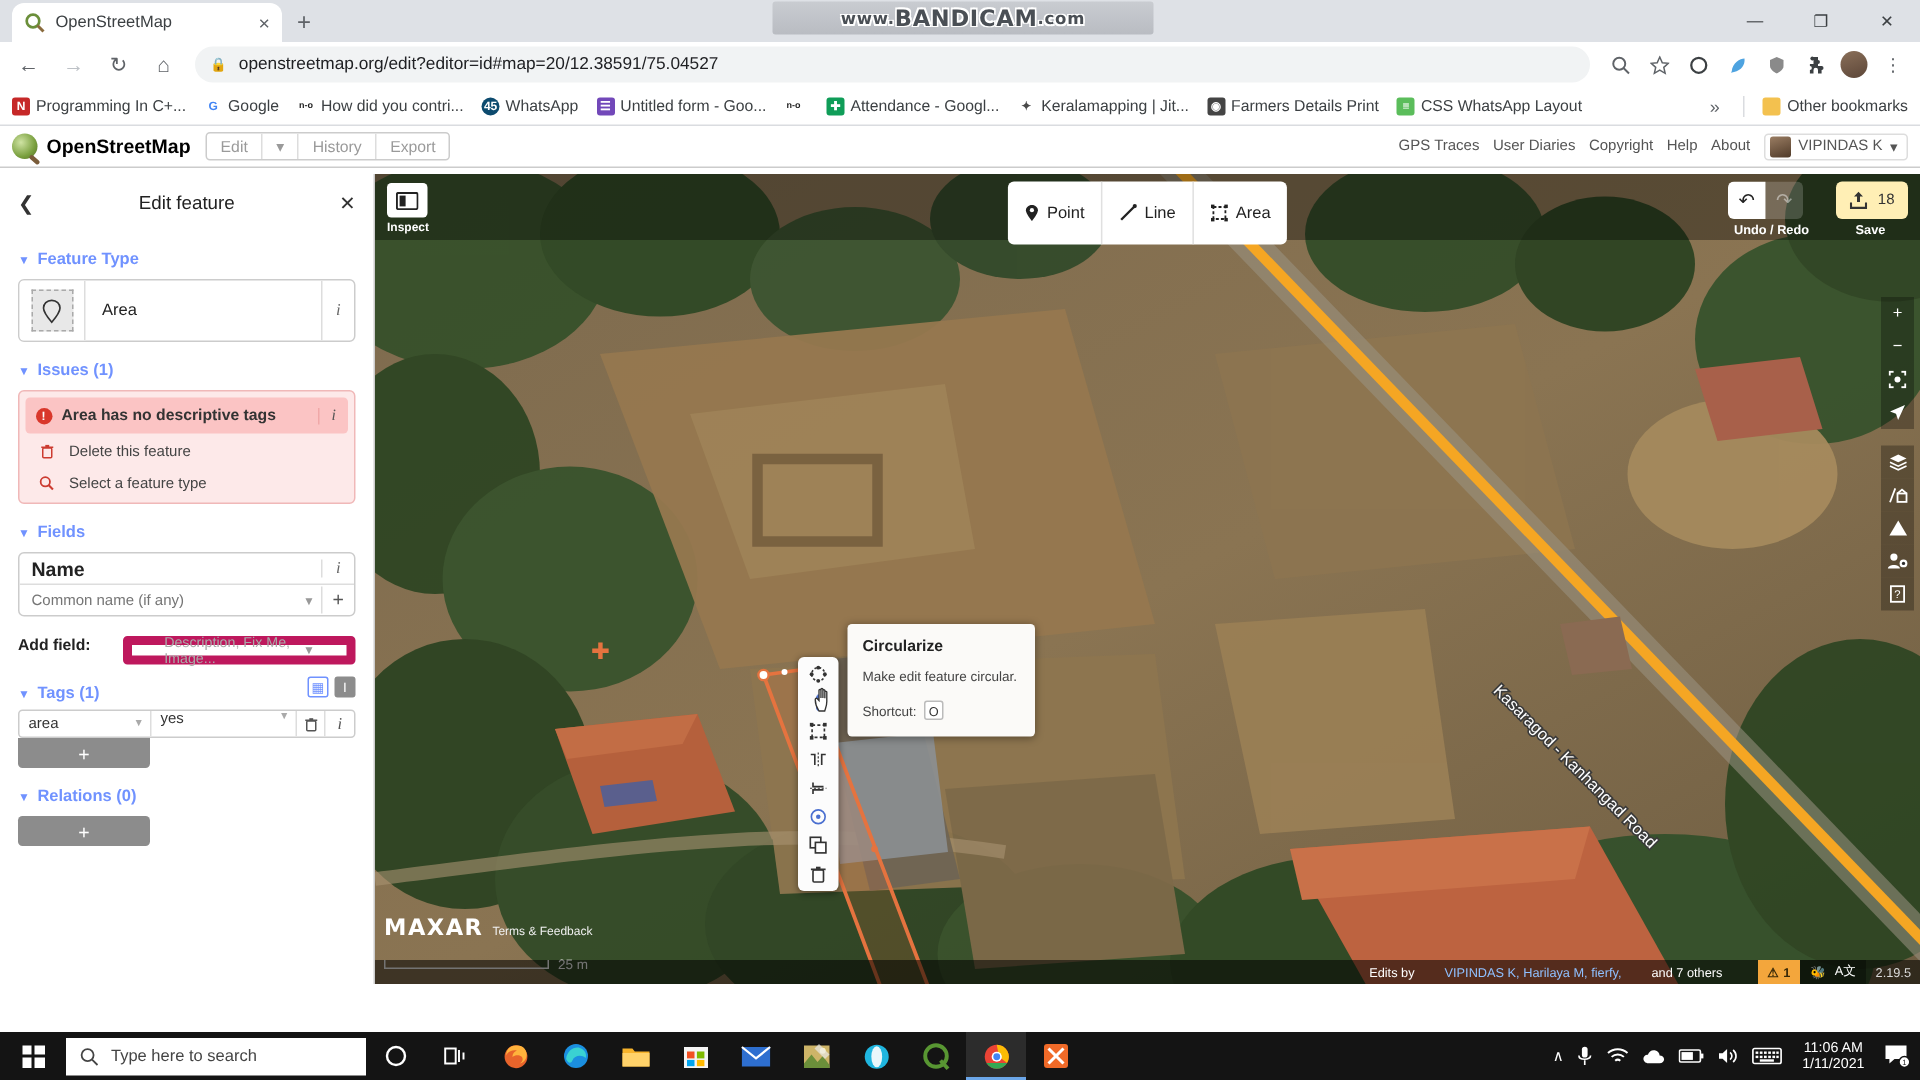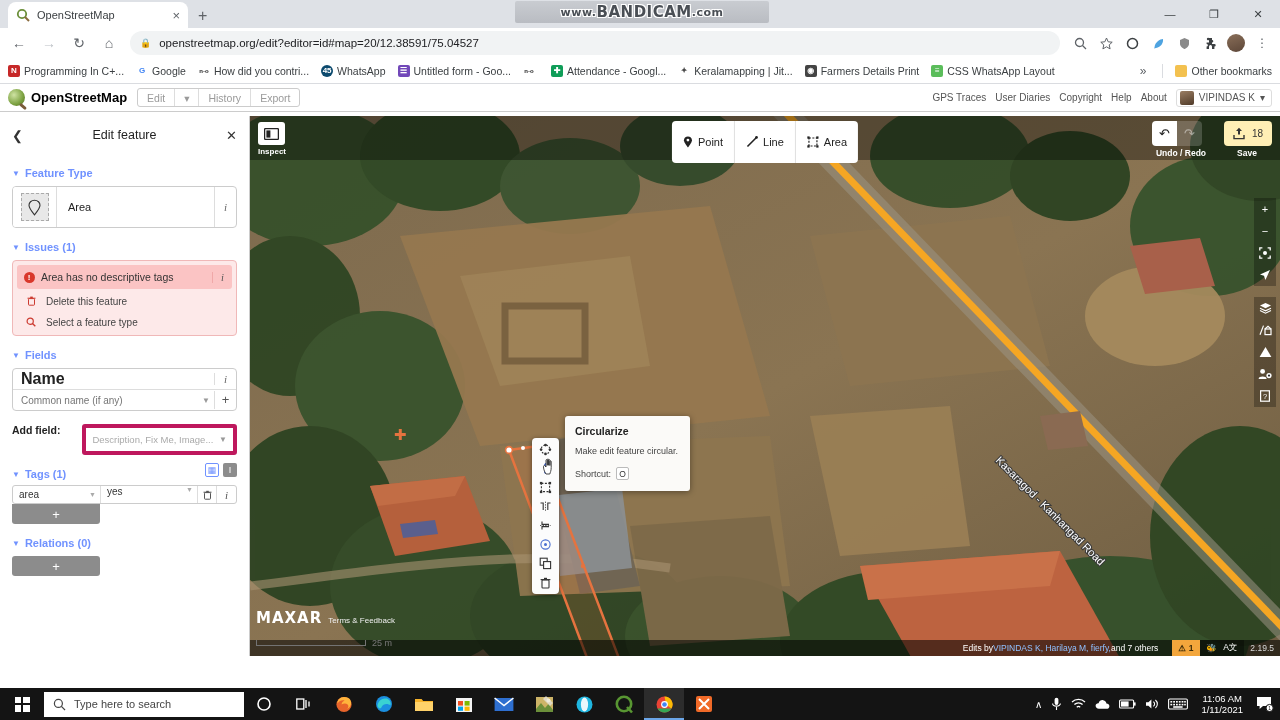--- a/index.html
+++ b/index.html
@@ -84,37 +84,37 @@
   .ftype { border:1px solid #ccc; border-radius:4px; display:flex; align-items:stretch; height:42px; background:#fff; overflow:hidden; }
   .ftype .preview { width:44px; display:flex; align-items:center; justify-content:center; border-right:1px solid #ddd; background:#fff; }
   .ftype .pbox { width:28px; height:28px; border:1px dashed #aaa; background:#e8e8e8; display:flex; align-items:center; justify-content:center; position:relative;}
   .ftype .label { flex:1; display:flex; align-items:center; padding-left:11px; font-size:11px; color:#222; }
   .ftype .info { width:22px; border-left:1px solid #ddd; display:flex; align-items:center; justify-content:center; color:#666; font-size:11px; font-style:italic; font-family:"Liberation Serif", serif;}
 
   .issue-wrap { border:1px solid #f0b8b8; border-radius:4px; background:#fde9e9; padding:4px; }
   .issue-main { background:#fbc4c4; border-radius:3px; display:flex; align-items:center; height:24px; font-size:10.5px; color:#333; }
   .issue-main .ic { width:24px; display:flex; align-items:center; justify-content:center; }
   .dot-warn { width:11px; height:11px; border-radius:50%; background:#d9372b; color:#fff; font-size:8px; display:flex; align-items:center; justify-content:center; font-weight:bold;}
-  .issue-main .itxt { flex:1; }
+  .issue-main .itxt { flex:1;font-weight:bold; }
   .issue-main .info { width:20px; border-left:1px solid #f0a8a8; text-align:center; font-style:italic; font-family:"Liberation Serif", serif; color:#555;}
   .issue-fix { display:flex; align-items:center; height:18px; gap:9px; padding-left:8px; font-size:10px; color:#444; margin-top:3px;}
   .issue-fix .fi { width:12px; color:#cc3b30; font-size:10px; display:flex; justify-content:center;}
 
   .fieldbox { border:1px solid #ccc; border-radius:4px; overflow:hidden; background:#fff;}
   .frow1 { display:flex; height:21px; border-bottom:1px solid #ddd; align-items:center; }
-  .frow1 .flabel { flex:1; padding-left:8px; font-size:16px; font-weight:bold; color:#222;}
+  .frow1 .flabel { flex:1; padding-left:8px; font-size:13px; font-weight:bold; color:#222;}
   .frow1 .info { width:22px; text-align:center; border-left:1px solid #ddd; font-style:italic; font-family:"Liberation Serif", serif; color:#666; font-size:11px;}
   .frow2 { display:flex; height:20px; align-items:center; }
   .frow2 input { flex:1; border:none; outline:none; padding-left:8px; font-size:10px; color:#999; font-family:inherit; background:transparent;}
   .frow2 .chev { width:16px; text-align:center; color:#999; font-size:8px;}
   .frow2 .plus { width:22px; text-align:center; border-left:1px solid #ddd; color:#555; font-size:13px; line-height:18px;}
 
   .addfield { display:flex; align-items:flex-start; gap:22px; margin-top:13px; }
   .addfield .lab { font-size:10.5px; font-weight:bold; color:#222; }
-  .addfield .sel { flex:1; height:31px; border:4px solid #be185d; border-radius:3px; display:flex; align-items:center; padding:0 6px; font-size:9.5px; color:#aaa; }
+  .addfield .sel { flex:1; height:19px; border:6px solid #be185d; border-radius:3px; display:flex; align-items:center; padding:0 21px; font-size:9.5px; color:#aaa; }
   .addfield .sel .chev { margin-left:auto; font-size:8px; color:#999;}
 
   .tags-head { display:flex; align-items:center; }
   .tags-head .sect-title { flex:1; margin-bottom:5px;}
   .tag-toggle { display:flex; gap:4px; }
   .tg { width:14px; height:14px; border-radius:2px; display:flex; align-items:center; justify-content:center; font-size:9px;}
   .tg.on { border:1px solid #7092ff; color:#7092ff; }
   .tg.off { background:#8c8c8c; color:#fff; }
 
   .tagrow { display:flex; border:1px solid #ccc; border-radius:3px; overflow:hidden; height:19px; background:#fff;}
@@ -164,21 +164,21 @@
 
   
   .maxar { position:absolute; left:6px; bottom:29px; display:flex; align-items:baseline; gap:6px;}
   .maxar .mw { font-size:15px; font-weight:bold; color:#fff; letter-spacing:1px; font-family:"DejaVu Sans", sans-serif;}
   .maxar .terms { font-size:8px; color:#f0f0f0;}
   .scalebar { position:absolute; left:6px; bottom:8px; display:flex; align-items:center; gap:6px;}
   .scaleline { width:110px; height:6px; border:1px solid #fff; border-top:none;}
   .scaletxt { font-size:9px; color:#fff;}
 
   .statusbar { position:absolute; left:0; right:0; bottom:0; height:16px; background:rgba(0,0,0,.55); display:flex; align-items:center; justify-content:flex-end; font-size:8.5px; color:#fff; }
-  .sb-edits { display:flex; align-items:center; gap:0; padding-right:14px;}
+  .sb-edits { display:flex; align-items:center; gap:20px; padding-right:24px;}
   .sb-edits a { color:#8fc0ff; text-decoration:none;}
   .sb-warn { background:#f3a63c; color:#3a2a08; height:16px; display:flex; align-items:center; gap:3px; padding:0 6px; font-weight:bold;}
   .sb-icons { background:rgba(0,0,0,.35); height:16px; display:flex; align-items:center; gap:6px; padding:0 7px; }
   .sb-ver { padding:0 6px; color:#d9d9d9;}
 
   
   .taskbar { position:absolute; left:0; bottom:0; width:1280px; height:32px; background:#141414; display:flex; align-items:center; }
   .startbtn { width:44px; height:32px; display:flex; align-items:center; justify-content:center;}
   .winlogo { width:15px; height:15px; display:grid; grid-template-columns:1fr 1fr; grid-template-rows:1fr 1fr; gap:2px;}
   .winlogo i { background:#fff; display:block;}

